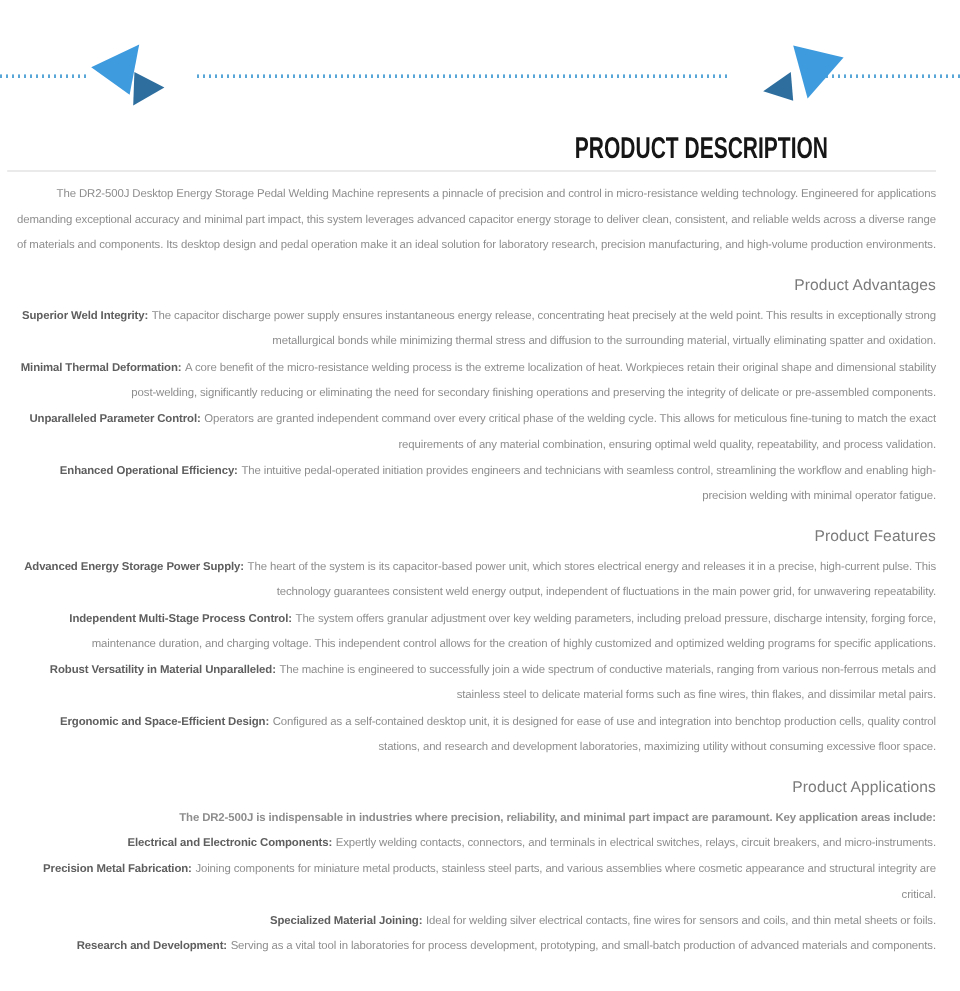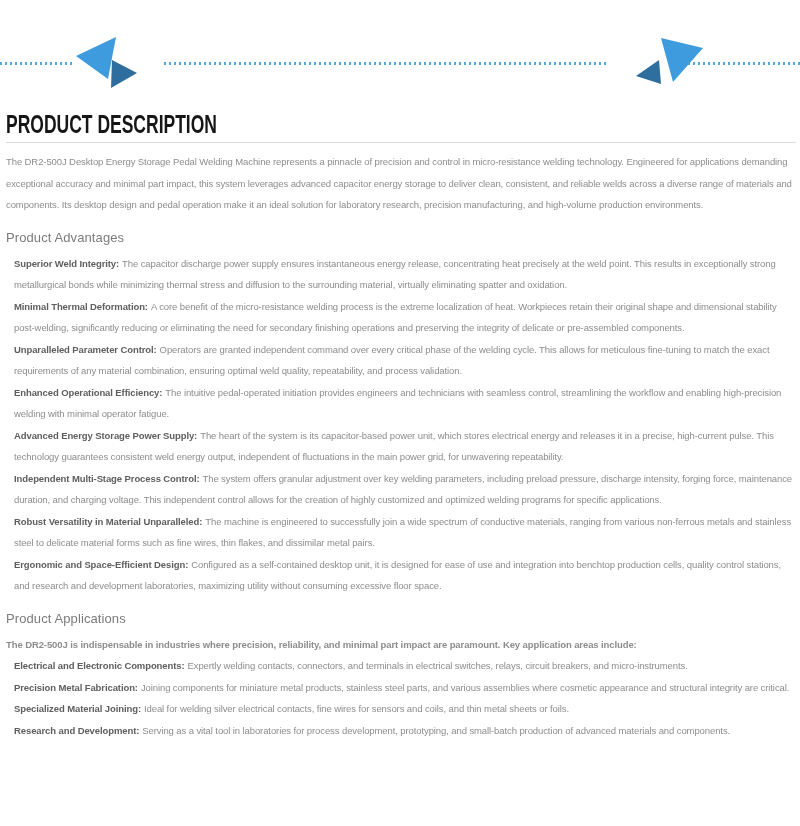--- a/index.html
+++ b/index.html
@@ -42,21 +42,21 @@
       #58a5d8 0px, #58a5d8 2px, transparent 2px, transparent 5px);
   }
   .dots-1 { left: 0;     width: 72px;  }
   .dots-2 { left: 164px; width: 443px; }
   .dots-3 { left: 683px; width: 117px; }
   .tri-svg { position: absolute; }
   .tri-left  { left: 70px;  top: 32px; }
   .tri-right { left: 634px; top: 36px; }
 
   
-  .content { padding: 0 4px 0 6px; }
+  .content { padding: 0 20px 0 6px; text-align: right; }
 
   .pd-heading {
     margin: 10px 0 0 0;
     height: 24px;
   }
   .pd-heading .condensed {
     display: inline-block;
     font-size: 25px;
     font-weight: bold;
     color: #161616;
@@ -134,20 +134,21 @@
   <p class="body-text feature-item">
     <span class="lead">Minimal Thermal Deformation:</span><span>A core benefit of the micro-resistance welding process is the extreme localization of heat. Workpieces retain their original shape and dimensional stability post-welding, significantly reducing or eliminating the need for secondary finishing operations and preserving the integrity of delicate or pre-assembled components.</span>
   </p>
   <p class="body-text feature-item">
     <span class="lead">Unparalleled Parameter Control:</span><span>Operators are granted independent command over every critical phase of the welding cycle. This allows for meticulous fine-tuning to match the exact requirements of any material combination, ensuring optimal weld quality, repeatability, and process validation.</span>
   </p>
   <p class="body-text feature-item">
     <span class="lead">Enhanced Operational Efficiency:</span><span>The intuitive pedal-operated initiation provides engineers and technicians with seamless control, streamlining the workflow and enabling high-precision welding with minimal operator fatigue.</span>
   </p>
 
+  <h3 class="section-heading">Product Features</h3>
   <p class="body-text feature-item">
     <span class="lead">Advanced Energy Storage Power Supply:</span><span>The heart of the system is its capacitor-based power unit, which stores electrical energy and releases it in a precise, high-current pulse. This technology guarantees consistent weld energy output, independent of fluctuations in the main power grid, for unwavering repeatability.</span>
   </p>
   <p class="body-text feature-item">
     <span class="lead">Independent Multi-Stage Process Control:</span><span>The system offers granular adjustment over key welding parameters, including preload pressure, discharge intensity, forging force, maintenance duration, and charging voltage. This independent control allows for the creation of highly customized and optimized welding programs for specific applications.</span>
   </p>
   <p class="body-text feature-item">
     <span class="lead">Robust Versatility in Material Unparalleled:</span><span>The machine is engineered to successfully join a wide spectrum of conductive materials, ranging from various non-ferrous metals and stainless steel to delicate material forms such as fine wires, thin flakes, and dissimilar metal pairs.</span>
   </p>
   <p class="body-text feature-item">

